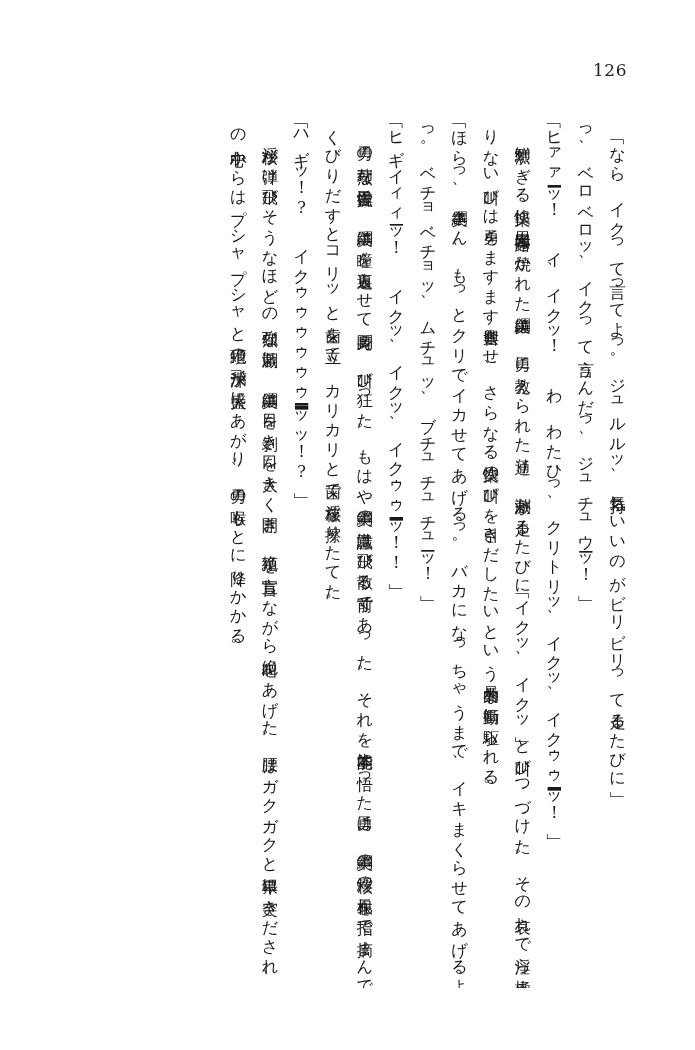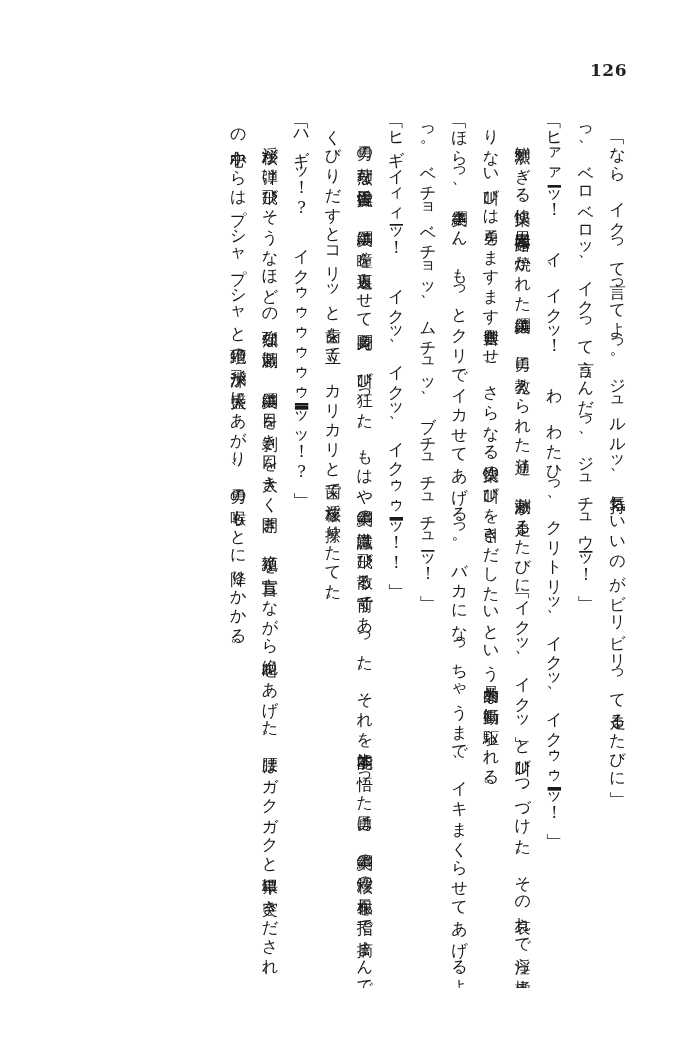--- a/index.html
+++ b/index.html
@@ -22,21 +22,20 @@
     box-sizing: border-box;
   }
   .page-number {
     position: absolute;
     top: 60px;
     right: 68px;
     font-family: "DejaVu Serif", "Liberation Serif", serif;
     font-size: 17px;
     letter-spacing: 0.5px;
     color: #222222;
-    font-weight: bold;
   }
   .text-block {
     position: absolute;
     top: 118px;
     right: 62px;
     left: 62px;
     bottom: 62px;
     writing-mode: vertical-rl;
     text-orientation: upright;
     direction: ltr;

